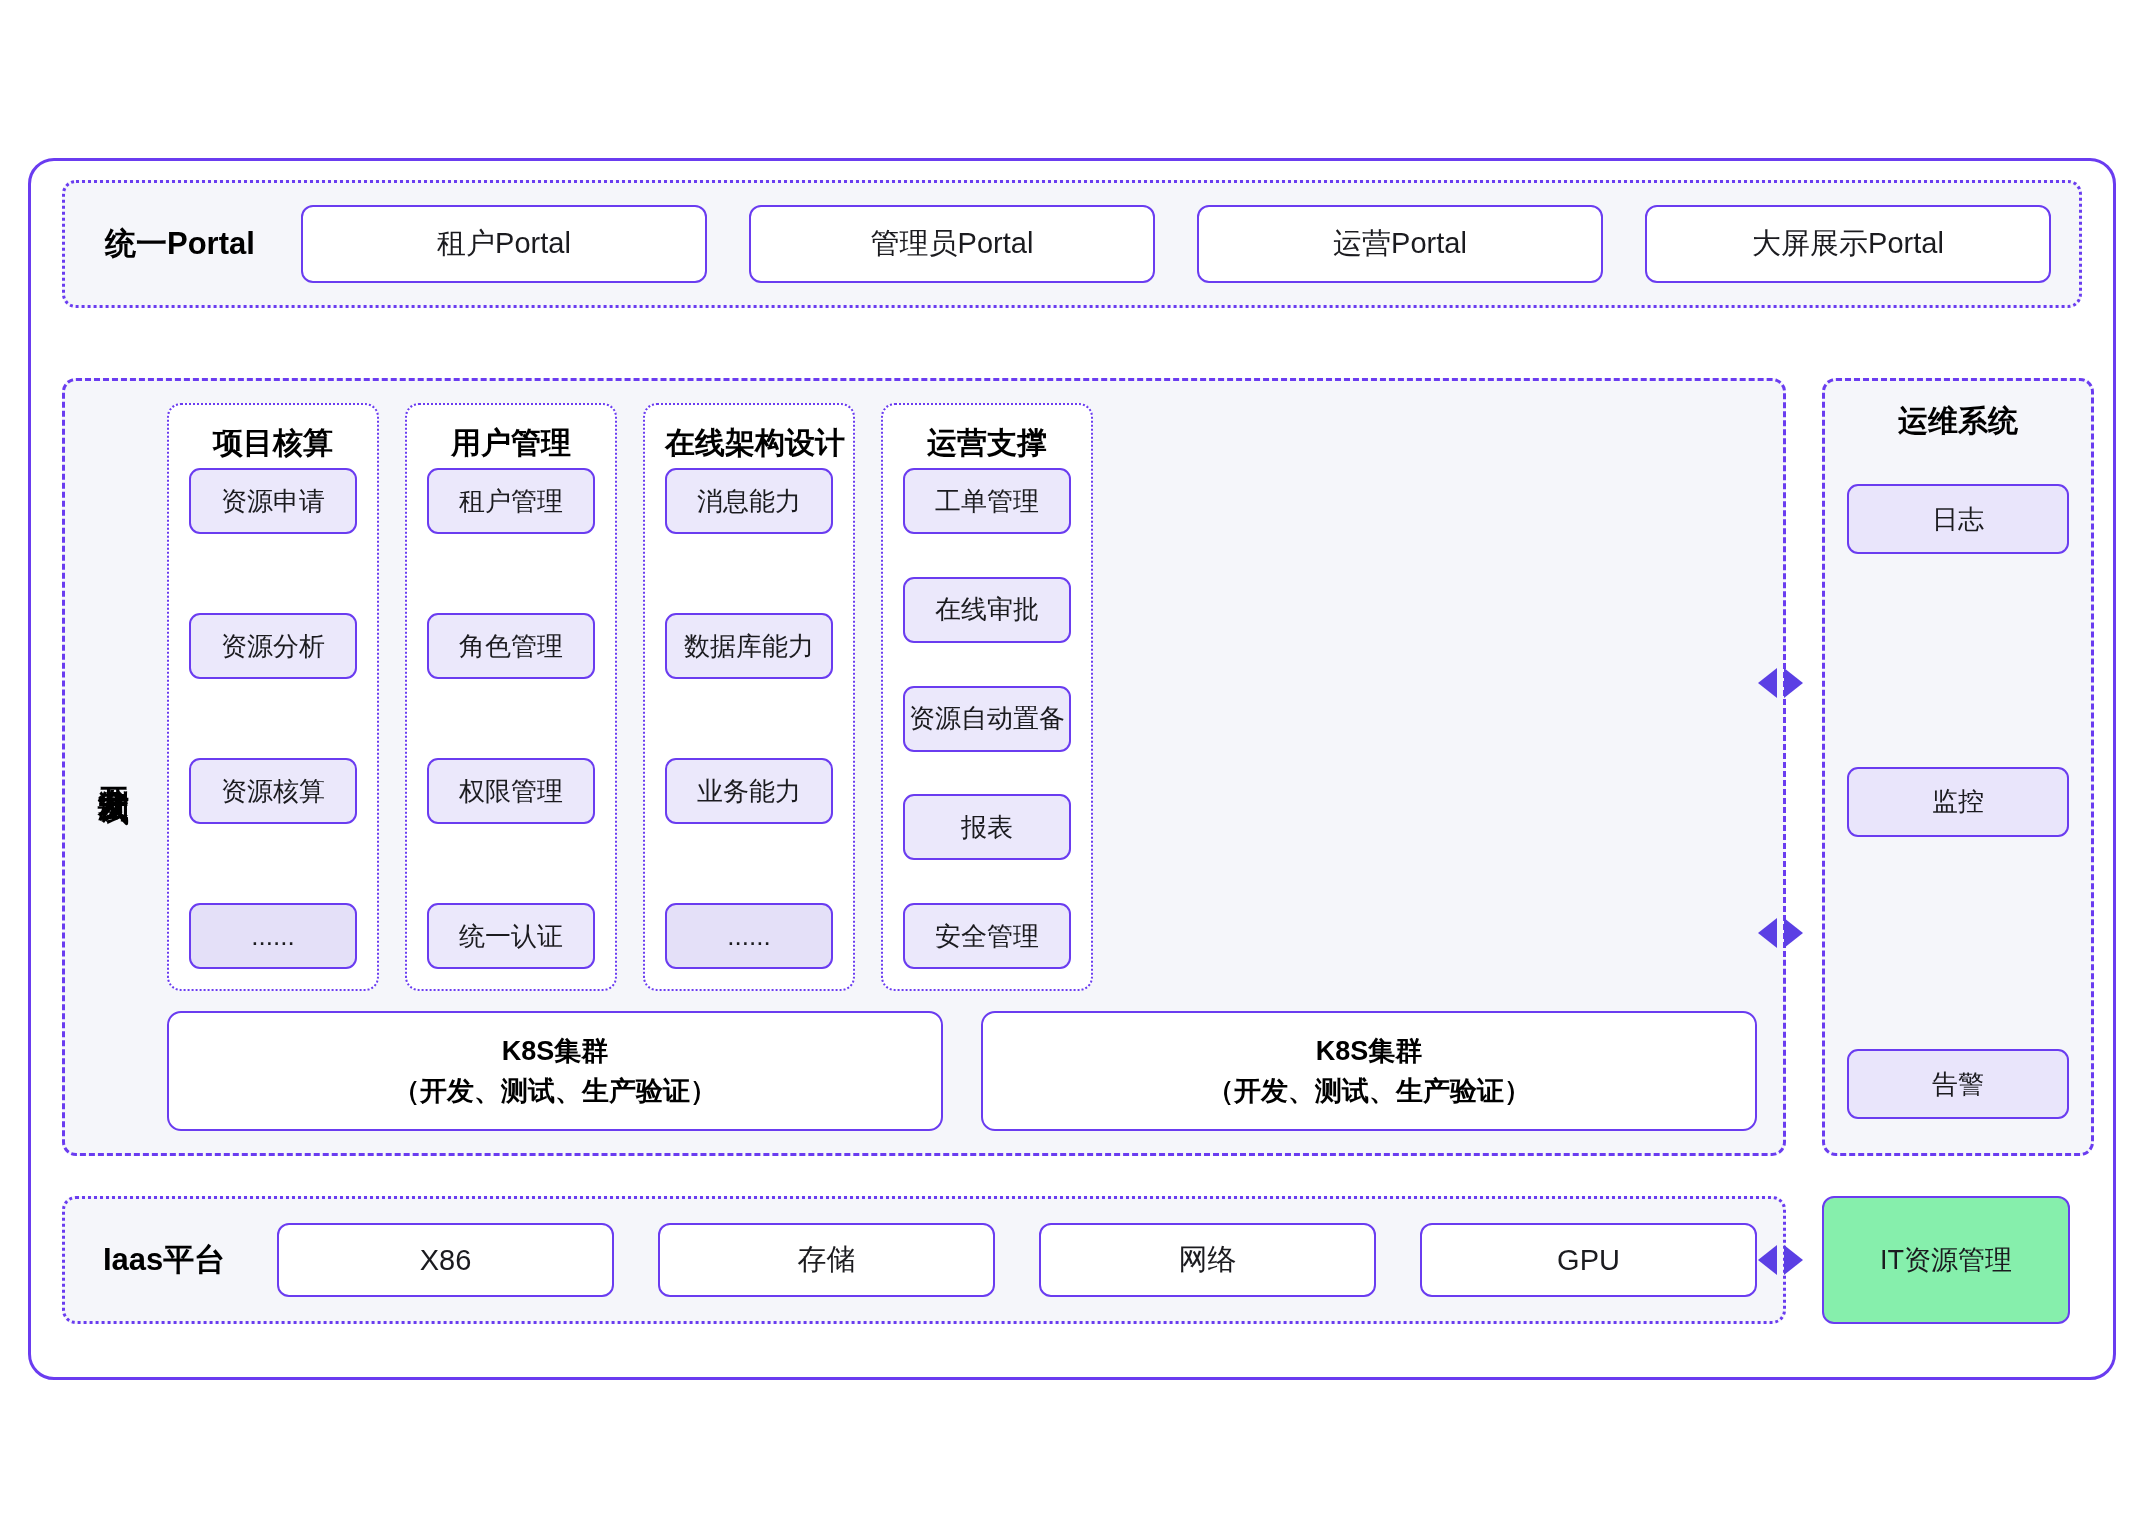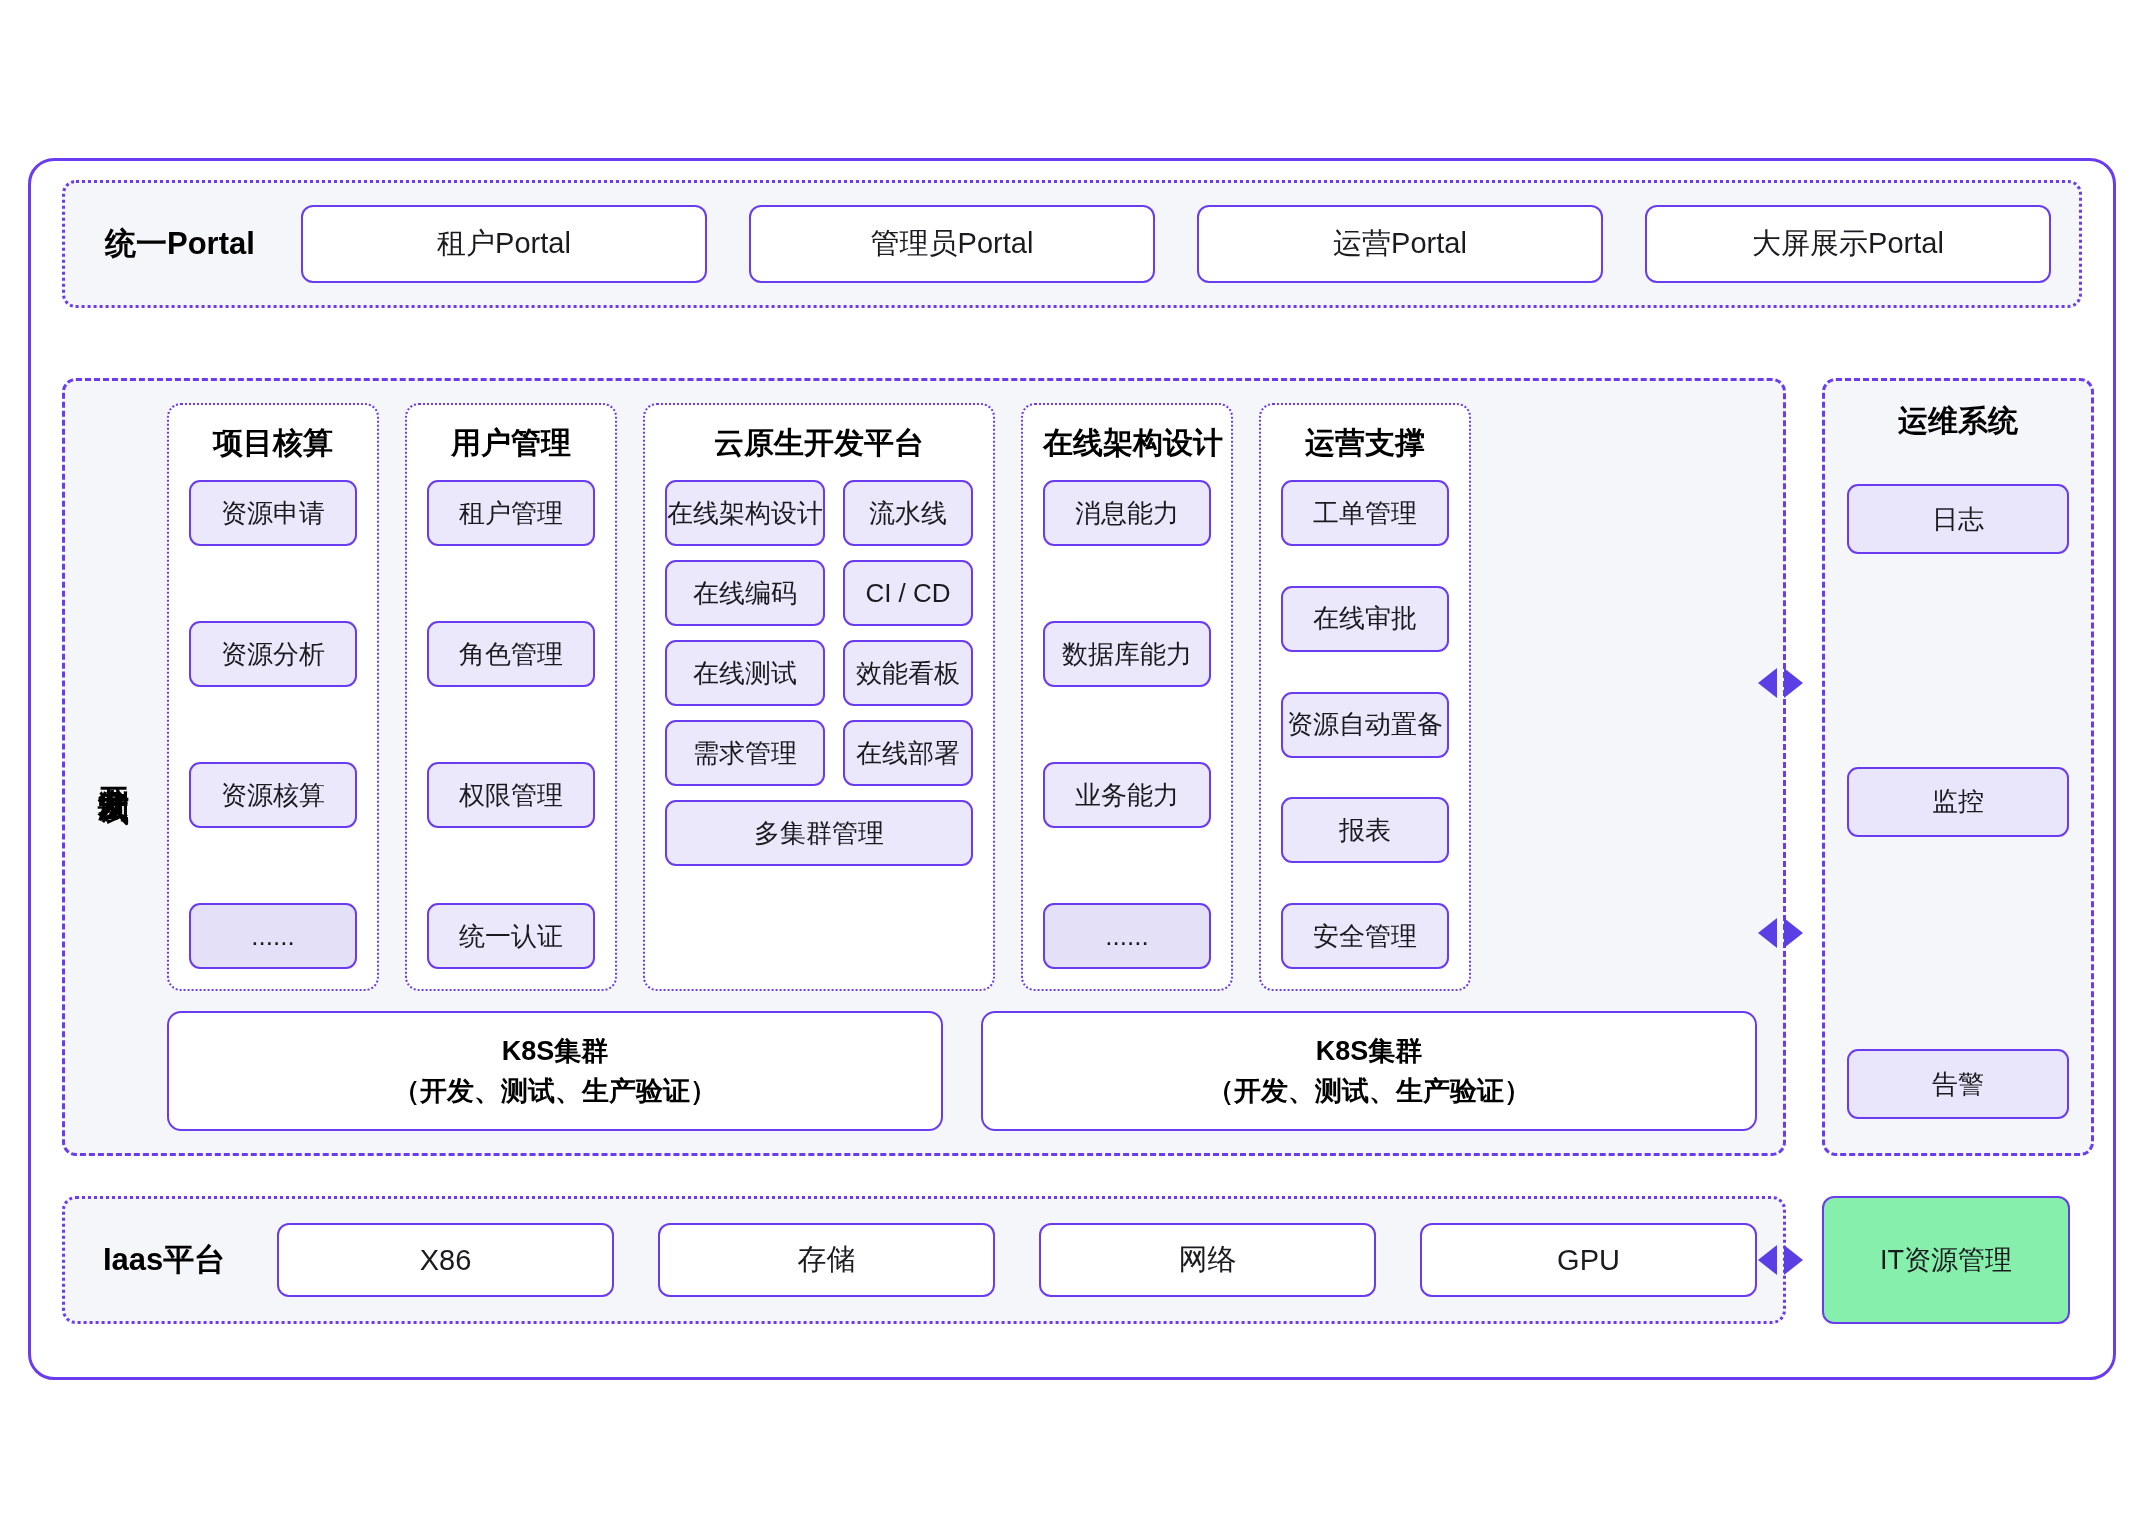--- a/index.html
+++ b/index.html
@@ -64,21 +64,21 @@
   }
   .col-row{display:flex;gap:26px;flex:1;min-height:0;}
 
   .col{
     border:2.5px dotted #6a3cf0;border-radius:14px;background:#ffffff;
     box-sizing:border-box;padding:18px 20px 20px;
     display:flex;flex-direction:column;
   }
   .col-title{
     font-size:30px;font-weight:bold;color:#000;text-align:center;
-    margin-bottom:16px;white-space:nowrap;
+    margin-bottom:4px;white-space:nowrap;
   }
   .col-items{flex:1;display:flex;flex-direction:column;min-height:0;}
   .spread{justify-content:space-between;}
 
   .chip{
     background:#ebe8fb;border:2.5px solid #6a3cf0;border-radius:11px;
     display:flex;align-items:center;justify-content:center;
     font-size:26px;color:#1b1b1f;height:66px;box-sizing:border-box;
     white-space:nowrap;
   }
@@ -184,36 +184,20 @@
         <div class="col col-yonghu">
           <div class="col-title">用户管理</div>
           <div class="col-items spread">
             <div class="chip">租户管理</div>
             <div class="chip">角色管理</div>
             <div class="chip">权限管理</div>
             <div class="chip">统一认证</div>
           </div>
         </div>
 
-        <div class="col col-yuansheng">
-          <div class="col-title">云原生开发平台</div>
-          <div class="col-items">
-            <div class="grid2">
-              <div class="chip">在线架构设计</div>
-              <div class="chip">流水线</div>
-              <div class="chip">在线编码</div>
-              <div class="chip">CI / CD</div>
-              <div class="chip">在线测试</div>
-              <div class="chip">效能看板</div>
-              <div class="chip">需求管理</div>
-              <div class="chip">在线部署</div>
-              <div class="chip full">多集群管理</div>
-            </div>
-          </div>
-        </div>
 
         <div class="col col-shangdian">
           <div class="col-title">在线架构设计</div>
           <div class="col-items spread">
             <div class="chip">消息能力</div>
             <div class="chip">数据库能力</div>
             <div class="chip">业务能力</div>
             <div class="chip deep">......</div>
           </div>
         </div>

